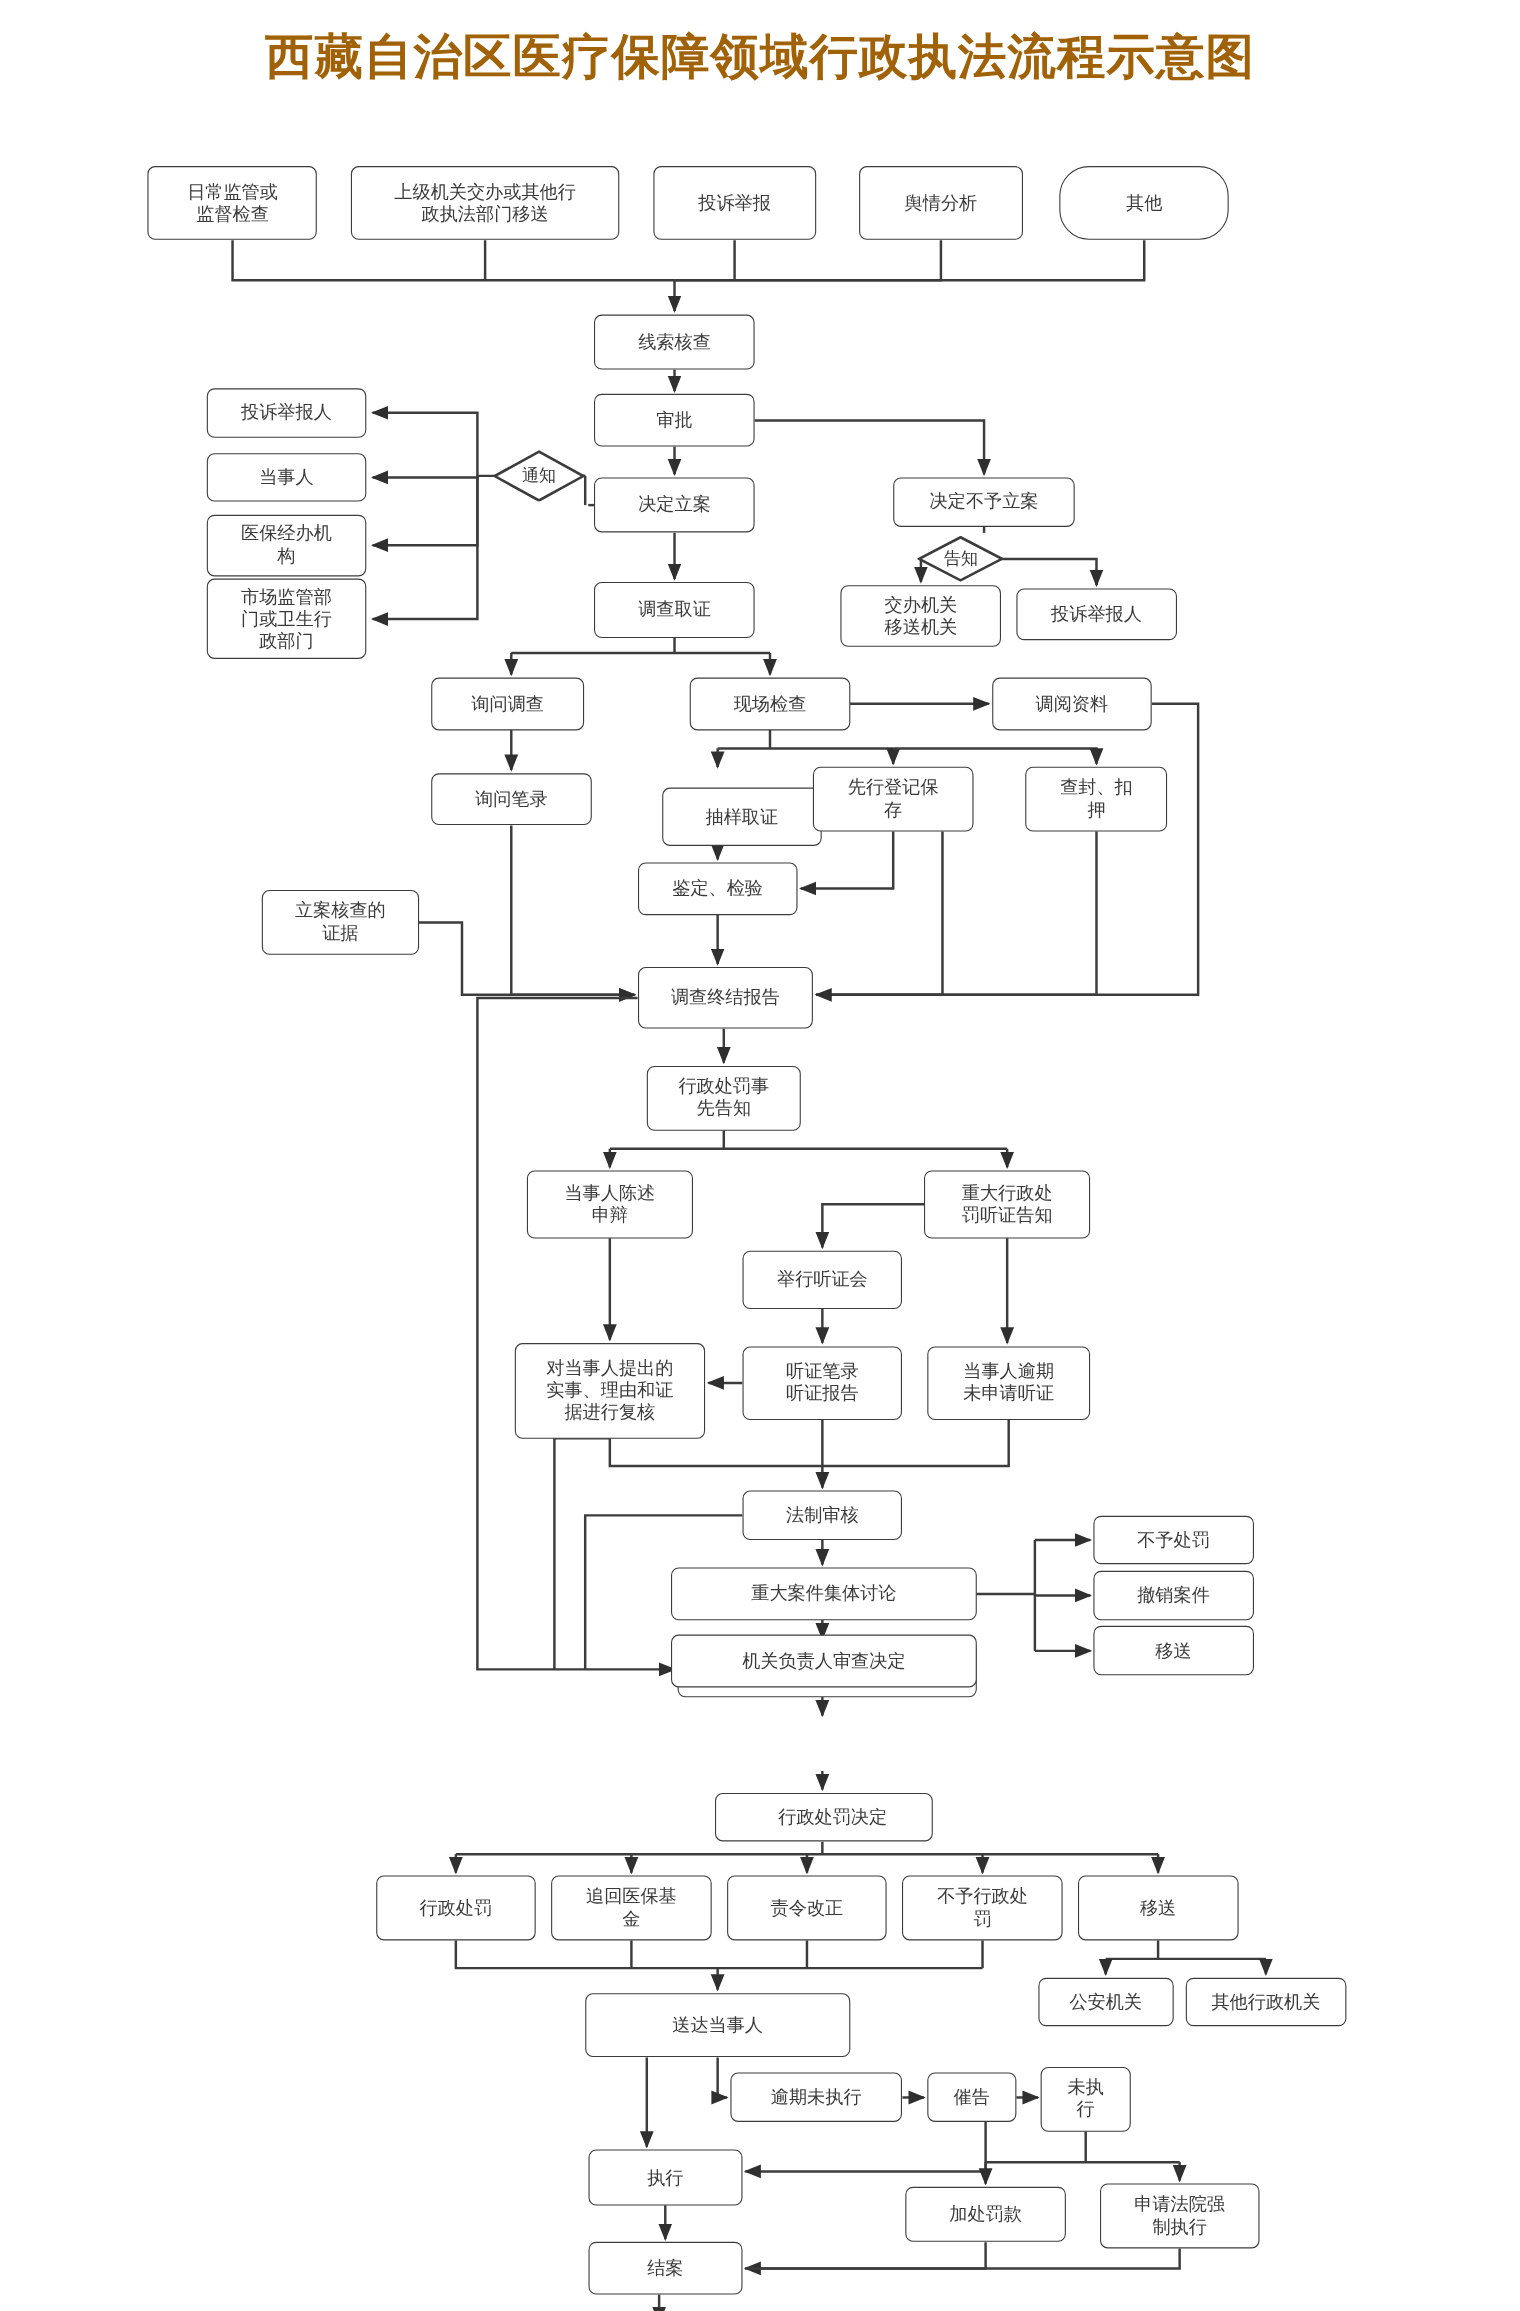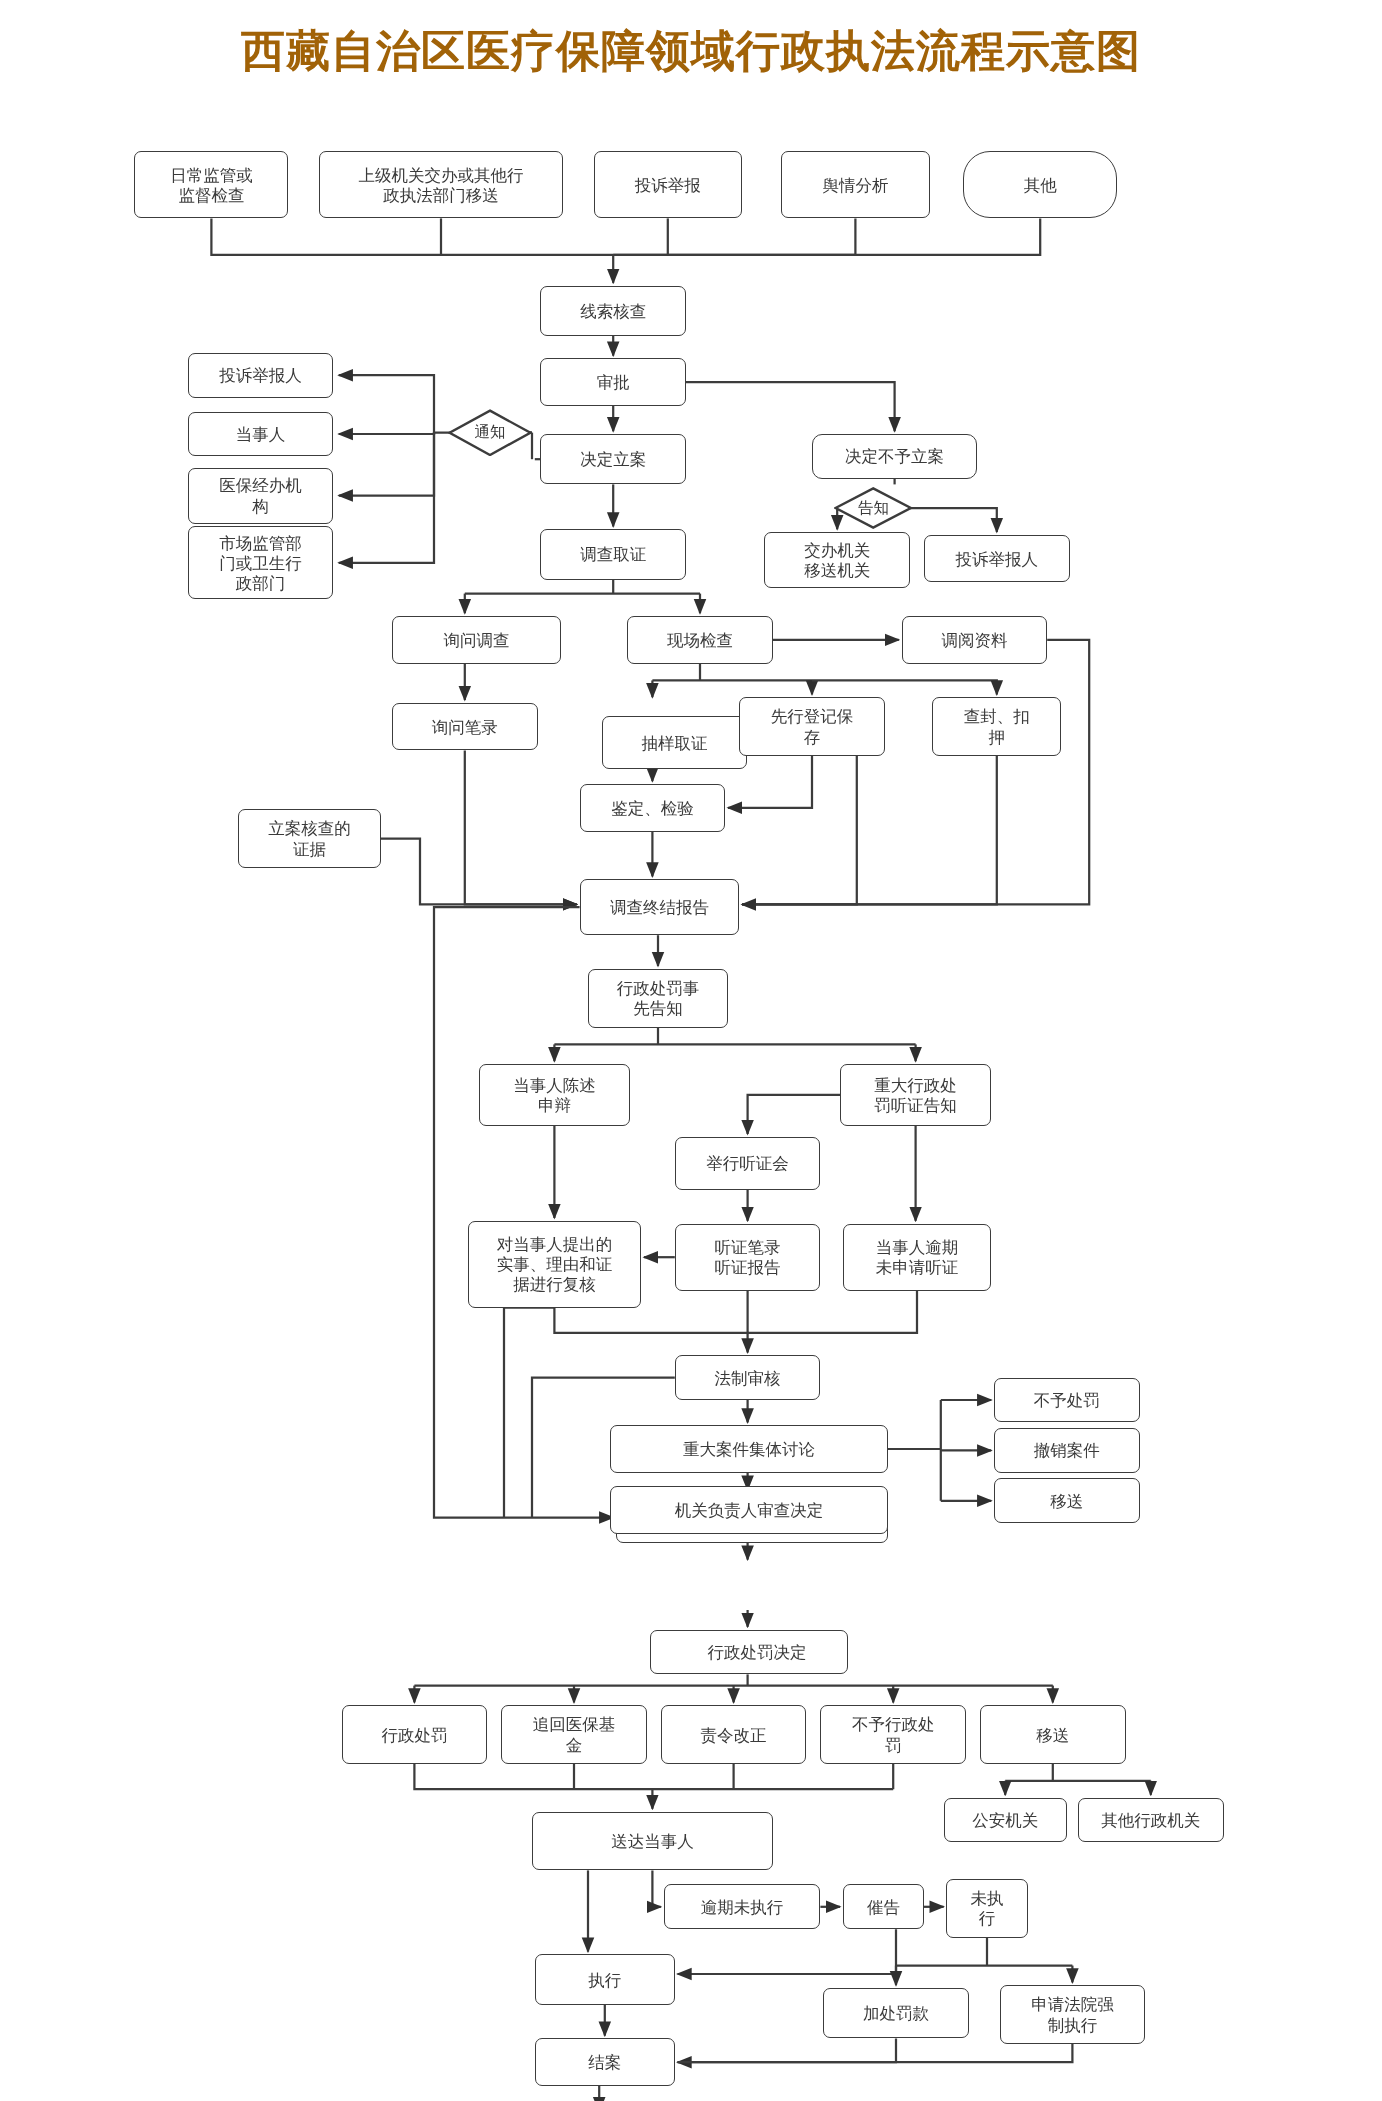--- a/index.html
+++ b/index.html
@@ -213,33 +213,33 @@
   <div class="node" style="left: 134.4px; top: 151.2px; width: 154px; height: 67.2px;">日常监管或
 监督检查</div>
   <div class="node" style="left: 319.2px; top: 151.2px; width: 243.6px; height: 67.2px;">上级机关交办或其他行
 政执法部门移送</div>
   <div class="node" style="left: 593.6px; top: 151.2px; width: 148.4px; height: 67.2px;">投诉举报</div>
   <div class="node" style="left: 781.2px; top: 151.2px; width: 148.4px; height: 67.2px;">舆情分析</div>
   <div class="node" style="left: 963.2px; top: 151.2px; width: 154px; height: 67.2px; border-radius: 27px;">其他</div>
   <div class="node" style="left: 540.4px; top: 285.6px; width: 145.6px; height: 50.4px;">线索核查</div>
   <div class="node" style="left: 540.4px; top: 358.4px; width: 145.6px; height: 47.6px;">审批</div>
   <div class="node" style="left: 540.4px; top: 434px; width: 145.6px; height: 50.4px;">决定立案</div>
-  <div class="node" style="left: 812px; top: 434px; width: 165.2px; height: 44.8px; border-radius: 10px;">决定不予立案</div>
+  <div class="node" style="left: 812px; top: 434px; width: 165.2px; height: 44.8px;">决定不予立案</div>
   <div class="node" style="left: 187.6px; top: 352.8px; width: 145.6px; height: 44.8px;">投诉举报人</div>
   <div class="node" style="left: 187.6px; top: 411.6px; width: 145.6px; height: 44.8px;">当事人</div>
   <div class="node" style="left: 187.6px; top: 467.6px; width: 145.6px; height: 56px;">医保经办机
 构</div>
   <div class="node" style="left: 187.6px; top: 526.4px; width: 145.6px; height: 72.8px;">市场监管部
 门或卫生行
 政部门</div>
   <div class="node" style="left: 764.4px; top: 532px; width: 145.6px; height: 56px;">交办机关
 移送机关</div>
   <div class="node" style="left: 924px; top: 534.8px; width: 145.6px; height: 47.6px;">投诉举报人</div>
   <div class="node" style="left: 540.4px; top: 529.2px; width: 145.6px; height: 50.4px;">调查取证</div>
-  <div class="node" style="left: 392px; top: 616px; width: 169px; height: 47.6px;">询问调查</div>
+  <div class="node" style="left: 392px; top: 616px; width: 139px; height: 47.6px;">询问调查</div>
   <div class="node" style="left: 392px; top: 702.8px; width: 145.6px; height: 47.6px;">询问笔录</div>
   <div class="node" style="left: 627.2px; top: 616px; width: 145.6px; height: 47.6px;">现场检查</div>
   <div class="node" style="left: 901.6px; top: 616px; width: 145.6px; height: 47.6px;">调阅资料</div>
   <div class="node" style="left: 579.6px; top: 716px; width: 145.6px; height: 53.2px; margin-left: 22px;">抽样取证</div>
   <div class="node" style="left: 739.2px; top: 697.2px; width: 145.6px; height: 58.8px;">先行登记保
 存</div>
   <div class="node" style="left: 932.4px; top: 697.2px; width: 128.8px; height: 58.8px;">查封、扣
 押</div>
   <div class="node" style="left: 579.6px; top: 784px; width: 145.6px; height: 47.6px;">鉴定、检验</div>
   <div class="node" style="left: 238px; top: 809.2px; width: 142.8px; height: 58.8px;">立案核查的

